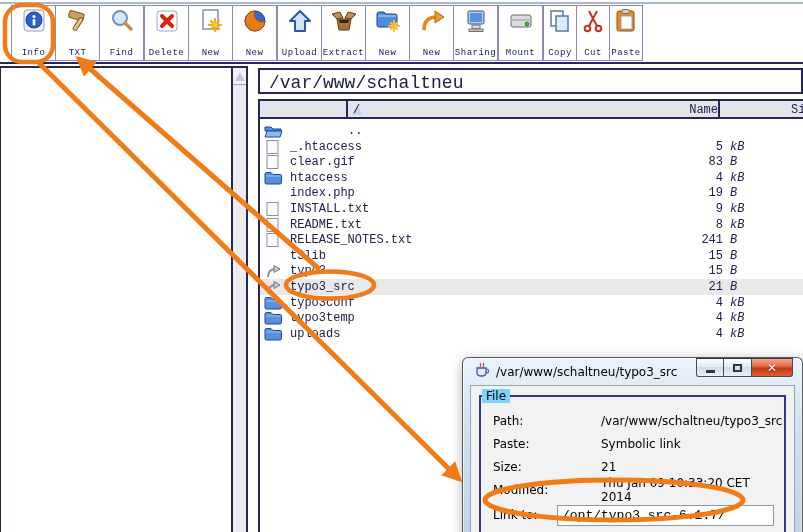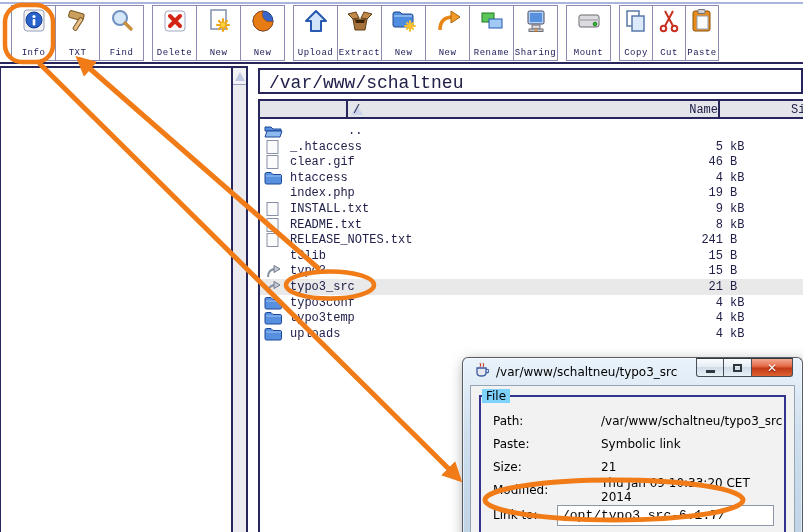--- a/index.html
+++ b/index.html
@@ -6,21 +6,21 @@
   html,body { width:803px; height:532px; }
   body { position:relative; overflow:hidden; background:#fff;
          font-family:"Liberation Mono","DejaVu Sans Mono",monospace; }
 
   
   .topline { position:absolute; left:0; top:2px; width:100%; height:2px; background:#a9b5dd; }
   .toolbar { position:absolute; left:0; top:5px; height:57px; width:100%;
              display:flex; padding-left:11px; background:#fff; }
   .tbline  { position:absolute; left:0; top:62px; width:100%; height:2px; background:#26265c; }
   .tbgroup { display:flex; }
-  .tbgroup + .tbgroup { margin-left:8px; }
+  .tbgroup + .tbgroup { }
   .tbbtn { width:45px; height:56px; background:#fff; border:1px solid #8c8cb0;
            display:flex; flex-direction:column; align-items:center; justify-content:space-between;
            padding:2px 1px 2px 1px; cursor:pointer; }
   .tbbtn + .tbbtn { margin-left:-1px; }
   .tbbtn.narrow { width:34px; }
   .tbbtn .lbl { font-size:9px; letter-spacing:0.5px; color:#20205c; white-space:nowrap; }
   .tbbtn svg { display:block; }
 
   
   .treepanel { position:absolute; left:0; top:66px; width:248px; bottom:0; background:#fff;
@@ -50,21 +50,21 @@
   .sortind .sl { position:absolute; left:3px; top:0; color:#20204a; }
   .th-name { position:absolute; left:86px; width:372px; top:2px; text-align:right; cursor:pointer; }
   .th-size { position:absolute; left:531px; top:2px; cursor:pointer; }
   .rows { padding-top:4px; font-size:12px; color:#20204a; }
   .frow { position:relative; height:15.6px; cursor:pointer; }
   .frow.hl { background:#e9e9e9; }
   .ric   { position:absolute; left:4px; top:1px; }
   .rname { position:absolute; left:30px; top:1px; white-space:pre; }
   .frow.dotdot .rname { left:88px; }
   .rnum  { position:absolute; left:400px; top:1px; width:63px; text-align:right; }
-  .runit { position:absolute; left:470px; top:1px; }
+  .runit { position:absolute; left:470px; top:1px;font-style:italic; }
 
   
   .dlg { position:absolute; left:462px; top:357px; width:341px; height:220px;
          border:1px solid #565c63; border-bottom:none; border-radius:6px 6px 0 0;
          background:linear-gradient(180deg,#eaf3fb,#cfdfee 35%,#b9cfe3);
          box-shadow:2px 4px 14px rgba(0,0,0,0.38), inset 0 0 0 1px rgba(255,255,255,0.55); }
   .dlg-title { position:relative; height:27px; display:flex; align-items:center; padding-left:11px;
                font-family:"DejaVu Sans","Liberation Sans",sans-serif; font-size:12px; color:#000; }
   .dlg-title .txt { margin-left:7px; }
   .capbtns { position:absolute; top:0; right:9px; display:flex; }
@@ -203,29 +203,20 @@
           <svg width="26" height="26">
             <path d="M5 22 q0 -13 13 -13" stroke="#e88618" stroke-width="3.5" fill="none"></path>
             <polygon points="16,3 25,9 16,15" fill="#f09a28" stroke="#b06008"></polygon>
           </svg>
         </span>
       <span class="lbl">New</span>
     </div>
     <div class="tbbtn">
       <span>
           <svg width="26" height="26">
-            <rect x="3" y="5" width="12" height="9" fill="#5cc85c" stroke="#1e781e"></rect>
-            <rect x="10" y="11" width="13" height="9" fill="#a2c8f4" stroke="#2858b0"></rect>
-          </svg>
-        </span>
-      <span class="lbl">Rename</span>
-    </div>
-    <div class="tbbtn">
-      <span>
-          <svg width="26" height="26">
             <rect x="5" y="3" width="16" height="13" rx="1.5" fill="#b4d2f4" stroke="#404860"></rect>
             <rect x="7" y="5" width="12" height="9" fill="#5890e0"></rect>
             <rect x="9" y="17" width="8" height="4" fill="#d8d8dc" stroke="#707078"></rect>
             <rect x="6" y="21" width="14" height="2.5" fill="#c8c8cc" stroke="#707078"></rect>
             <circle cx="13" cy="22.2" r="1.2" fill="#f09020"></circle>
           </svg>
         </span>
       <span class="lbl">Sharing</span>
     </div>
   </div>
@@ -312,21 +303,21 @@
           </svg></span>
       <span class="rname">_.htaccess</span>
       <span class="rnum">5</span>
       <span class="runit">kB</span>
     </div>
     <div class="frow">
       <span class="ric"><svg width="19" height="14">
             <rect x="3" y="0.5" width="11" height="13" fill="#fbfbfb" stroke="#8890a8"></rect>
           </svg></span>
       <span class="rname">clear.gif</span>
-      <span class="rnum">46</span>
+      <span class="rnum">83</span>
       <span class="runit">B</span>
     </div>
     <div class="frow">
       <span class="ric"><svg width="19" height="14">
             <path d="M1 3 q0 -1.5 1.5 -1.5 h4.5 l2 2 h7 q1.5 0 1.5 1.5 v6.5 q0 1.5 -1.5 1.5 h-13.5 q-1.5 0 -1.5 -1.5 z" fill="#5890e0" stroke="#1e4898"></path>
             <path d="M2 5 h15" stroke="#9cc2f2"></path>
           </svg></span>
       <span class="rname">htaccess</span>
       <span class="rnum">4</span>
       <span class="runit">kB</span>

